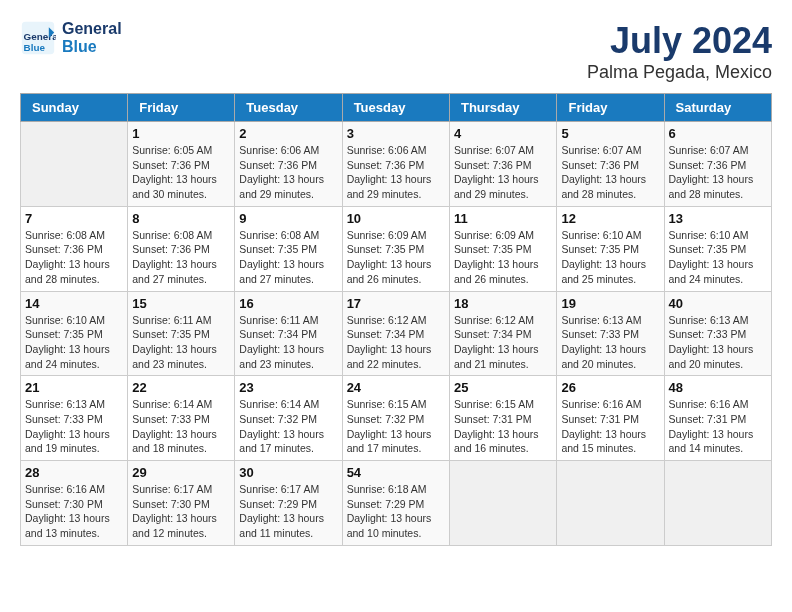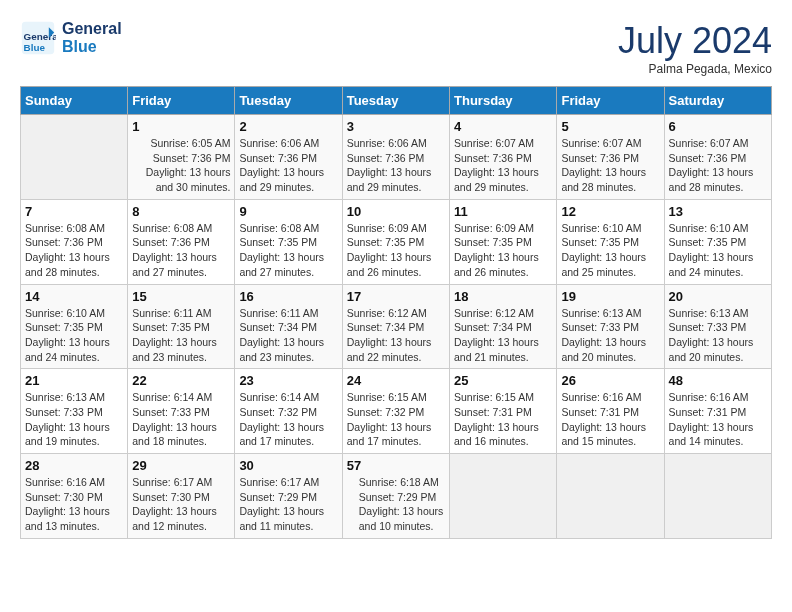--- a/index.html
+++ b/index.html
@@ -31,36 +31,36 @@
     }
     .logo-icon {
       width: 36px;
       height: 36px;
     }
     .title-block {
       text-align: right;
     }
     .main-title {
       font-size: 36px;
-      font-weight: normal;
+      font-weight: bold;
       color: #1a3a6b;
     }
     .subtitle {
-      font-size: 12px;
+      font-size: 18px;
       color: #333;
     }
     table {
       width: 100%;
       border-collapse: collapse;
       font-size: 11px;
     }
     thead tr th {
       background-color: #1a7abf;
       color: #fff;
-      padding: 6px 4px;
+      padding: 6px 11px;
       text-align: left;
       font-size: 13px;
       font-weight: bold;
       border: 1px solid #aaa;
     }
     tbody tr td {
       border: 1px solid #ccc;
       vertical-align: top;
       padding: 4px;
       min-height: 80px;
@@ -120,21 +120,21 @@
         <th>Thursday</th>
         <th>Friday</th>
         <th>Saturday</th>
       </tr>
   </thead>
   <tbody id="calendar-body">
   <tr>
         <td class="empty-cell"></td>
         <td>
           <span class="day-num">1</span>
-          <div class="day-info" style="white-space: pre-line; text-align: right;">Sunrise: 6:05 AM
+          <div class="day-info" style="white-space: pre-line;">Sunrise: 6:05 AM
 Sunset: 7:36 PM
 Daylight: 13 hours
 and 30 minutes.</div>
         </td>
         <td>
           <span class="day-num">2</span>
           <div class="day-info" style="white-space: pre-line;">Sunrise: 6:06 AM
 Sunset: 7:36 PM
 Daylight: 13 hours
 and 29 minutes.</div>
@@ -256,21 +256,21 @@
 and 21 minutes.</div>
         </td>
         <td>
           <span class="day-num">19</span>
           <div class="day-info" style="white-space: pre-line;">Sunrise: 6:13 AM
 Sunset: 7:33 PM
 Daylight: 13 hours
 and 20 minutes.</div>
         </td>
         <td>
-          <span class="day-num">20</span>
+          <span class="day-num">40</span>
           <div class="day-info" style="white-space: pre-line;">Sunrise: 6:13 AM
 Sunset: 7:33 PM
 Daylight: 13 hours
 and 20 minutes.</div>
         </td>
       </tr>
       <tr>
         <td>
           <span class="day-num">21</span>
           <div class="day-info" style="white-space: pre-line;">Sunrise: 6:13 AM
@@ -337,22 +337,22 @@
 and 12 minutes.</div>
         </td>
         <td>
           <span class="day-num">30</span>
           <div class="day-info" style="white-space: pre-line;">Sunrise: 6:17 AM
 Sunset: 7:29 PM
 Daylight: 13 hours
 and 11 minutes.</div>
         </td>
         <td>
-          <span class="day-num">57</span>
-          <div class="day-info" style="white-space: pre-line; margin-left: 12px;">Sunrise: 6:18 AM
+          <span class="day-num">54</span>
+          <div class="day-info" style="white-space: pre-line;">Sunrise: 6:18 AM
 Sunset: 7:29 PM
 Daylight: 13 hours
 and 10 minutes.</div>
         </td>
         <td class="empty-cell"></td>
         <td class="empty-cell"></td>
         <td class="empty-cell"></td>
       </tr>
     </tbody>
 </table>

